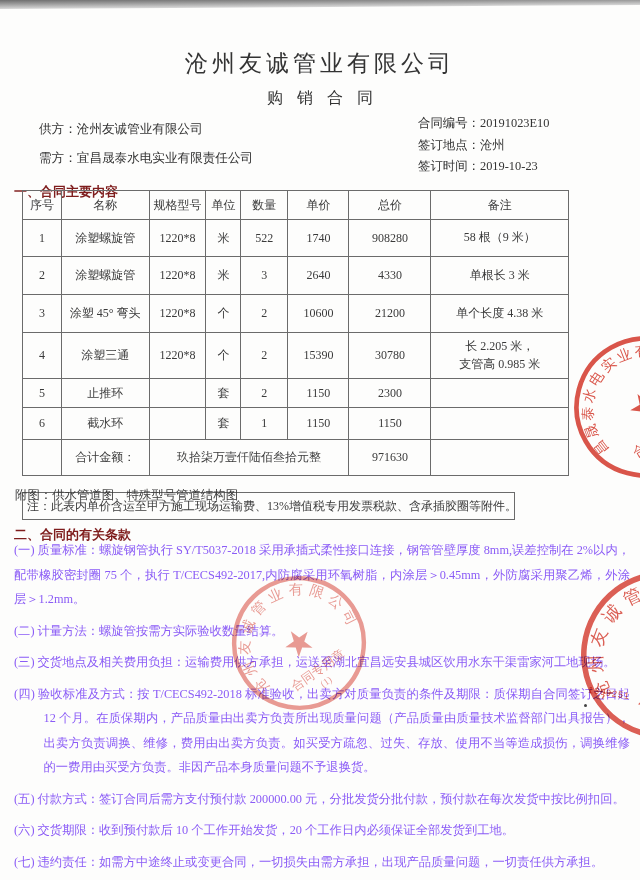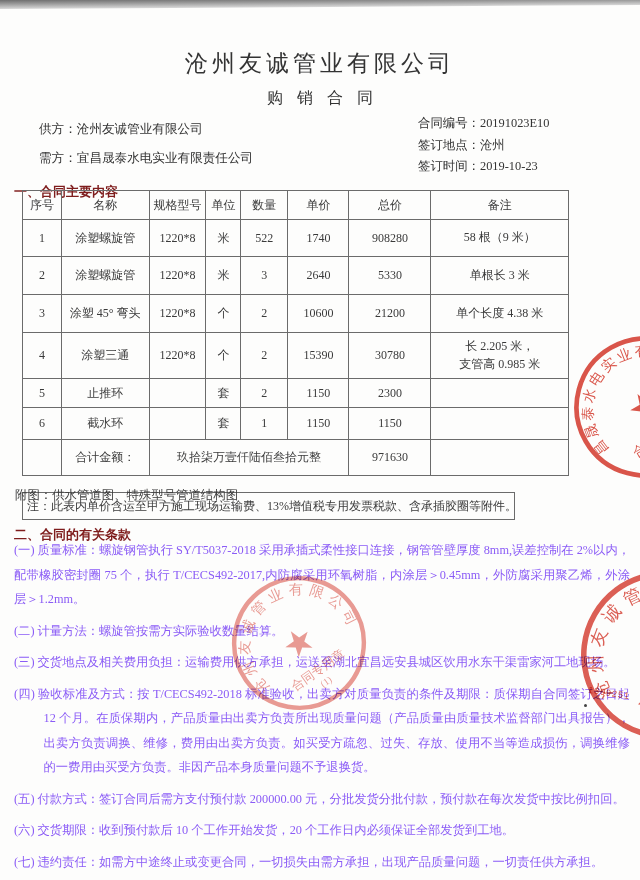--- a/index.html
+++ b/index.html
@@ -125,21 +125,21 @@
         <td>908280</td>
         <td class="remark">58 根（9 米）</td>
       </tr>
       <tr class="r2">
         <td>2</td>
         <td>涂塑螺旋管</td>
         <td>1220*8</td>
         <td>米</td>
         <td>3</td>
         <td>2640</td>
-        <td>5330</td>
+        <td>4330</td>
         <td class="remark">单根长 3 米</td>
       </tr>
       <tr class="r3">
         <td>3</td>
         <td>涂塑 45° 弯头</td>
         <td>1220*8</td>
         <td>个</td>
         <td>2</td>
         <td>10600</td>
         <td>21200</td>

